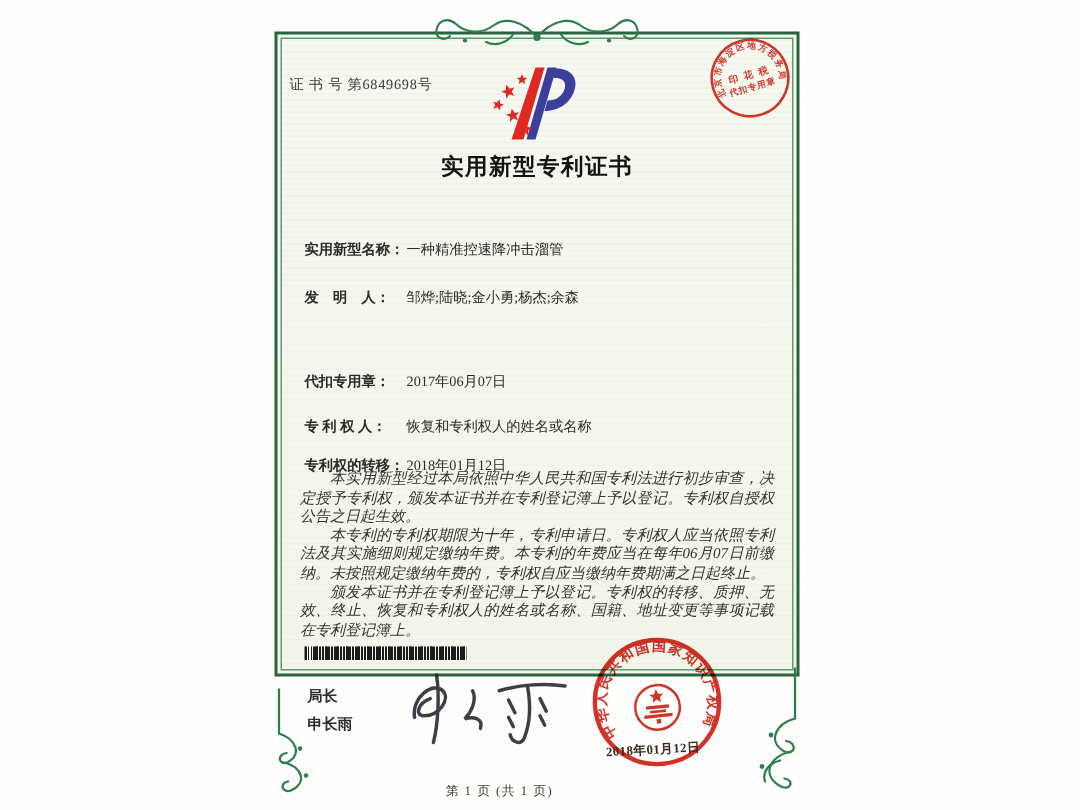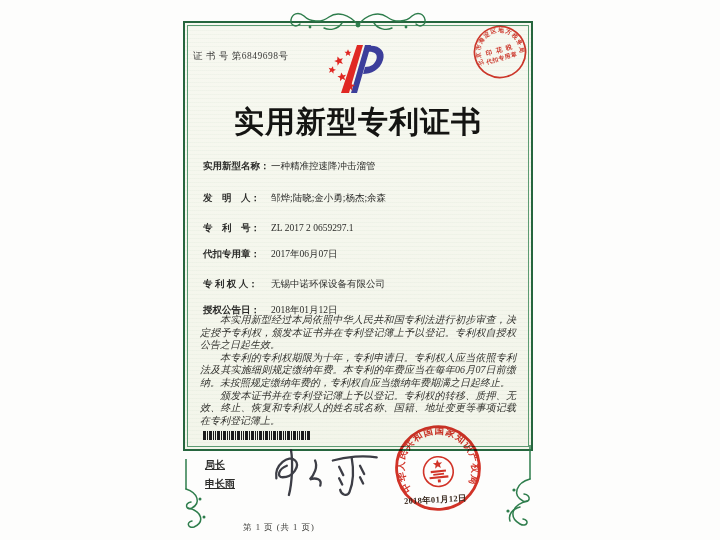--- a/index.html
+++ b/index.html
@@ -18,47 +18,47 @@
       linear-gradient(#f7f8f0,#f3f5ea);
   }
   .frame-outer{position:absolute;inset:0;border:2px solid #26663e;pointer-events:none;}
   .frame-inner{position:absolute;inset:4px;border:1px solid #5c9b72;pointer-events:none;}
   .cert-no{
     position:absolute;left:10px;top:29px;font-size:9.5px;letter-spacing:.5px;color:#3a3a38;white-space:nowrap;
   }
   .logo{position:absolute;left:138px;top:22px;width:66px;height:52px;}
   .title{
     position:absolute;left:0;right:0;top:81px;text-align:center;
-    font-size:30px;font-weight:700;letter-spacing:1px;color:#141412;white-space:nowrap;
+    font-size:15px;font-weight:700;letter-spacing:1px;color:#141412;white-space:nowrap;
   }
   .field{position:absolute;left:20px;font-size:9.5px;white-space:nowrap;color:#2b2b29;}
   .field .lbl{display:inline-block;width:68px;font-weight:600;}
   .field .val{font-weight:500;}
   .bodytext{
     position:absolute;left:17px;top:293px;width:316px;
     font-size:10px;line-height:12.6px;text-align:justify;color:#33332f;font-style:italic;
   }
   .bodytext p{margin:0;text-indent:2em;}
   .barcode{
     position:absolute;left:20px;top:410px;width:108px;height:9px;
     background:
       repeating-linear-gradient(90deg,#1c1c1c 0 1px,transparent 1px 2px),
       repeating-linear-gradient(90deg,#1c1c1c 0 2px,transparent 2px 7px);
   }
-  .director{position:absolute;left:22px;top:434px;font-size:10px;font-weight:600;line-height:19px;color:#2d2d2b;text-decoration:underline;}
+  .director{position:absolute;left:22px;top:434px;font-size:10px;font-weight:600;line-height:19px;color:#2d2d2b;}
   .signature{position:absolute;left:85px;top:423px;width:115px;height:56px;}
   .seal{mix-blend-mode:multiply;}
   .seal-tax{position:absolute;left:288px;top:2px;width:58px;height:58px;transform:rotate(-16deg);opacity:.92;}
   .seal-main{position:absolute;left:210px;top:402px;width:90px;height:90px;transform:rotate(-6deg);opacity:.95;}
   .seal-date{
     position:absolute;left:221px;top:473px;width:80px;font-size:8.5px;font-weight:700;
     color:#3a2a20;transform:rotate(-3deg);letter-spacing:.3px;white-space:nowrap;z-index:5;
   }
   .footer{
-    position:absolute;left:60px;top:501px;width:180px;
+    position:absolute;left:60px;top:501px;width:180px;text-align:center;
     font-size:8.5px;color:#3a3a36;letter-spacing:1px;white-space:nowrap;
   }
   .ornament-top{position:absolute;left:105px;top:-12px;width:140px;height:27px;}
   .flourish-left{position:absolute;left:1px;top:438px;width:30px;height:72px;}
   .flourish-right{position:absolute;left:317px;top:424px;width:32px;height:86px;transform:scaleX(-1);}
   svg{display:block;}
 </style>
 </head>
 <body>
 
@@ -121,31 +121,28 @@
   </svg>
 
   <div class="title">实用新型专利证书</div>
 
   <div class="field" style="top:139px">
     <span class="lbl">实用新型名称：</span><span class="val">一种精准控速降冲击溜管</span>
   </div>
   <div class="field" style="top:171px">
     <span class="lbl">发　明　人：</span><span class="val">邹烨;陆晓;金小勇;杨杰;余森</span>
   </div>
-  <div class="field" style="top:201px">
-    <span class="lbl">专　利　号：</span><span class="val">ZL 2017 2 0659297.1</span>
-  </div>
   <div class="field" style="top:227px">
     <span class="lbl">代扣专用章：</span><span class="val">2017年06月07日</span>
   </div>
   <div class="field" style="top:257px">
-    <span class="lbl">专 利 权 人：</span><span class="val">无锡中诺环保设备有限公司</span>
+    <span class="lbl">专 利 权 人：</span><span class="val">恢复和专利权人的姓名或名称</span>
   </div>
   <div class="field" style="top:283px">
-    <span class="lbl">授权公告日：</span><span class="val">2018年01月12日</span>
+    <span class="lbl">专利权的转移：</span><span class="val">2018年01月12日</span>
   </div>
 
   <div class="bodytext">
     <p>本实用新型经过本局依照中华人民共和国专利法进行初步审查，决定授予专利权，颁发本证书并在专利登记簿上予以登记。专利权自授权公告之日起生效。</p>
     <p>本专利的专利权期限为十年，专利申请日。专利权人应当依照专利法及其实施细则规定缴纳年费。本专利的年费应当在每年06月07日前缴纳。未按照规定缴纳年费的，专利权自应当缴纳年费期满之日起终止。</p>
     <p>颁发本证书并在专利登记簿上予以登记。专利权的转移、质押、无效、终止、恢复和专利权人的姓名或名称、国籍、地址变更等事项记载在专利登记簿上。</p>
   </div>
 
   <div class="barcode"></div>
 

